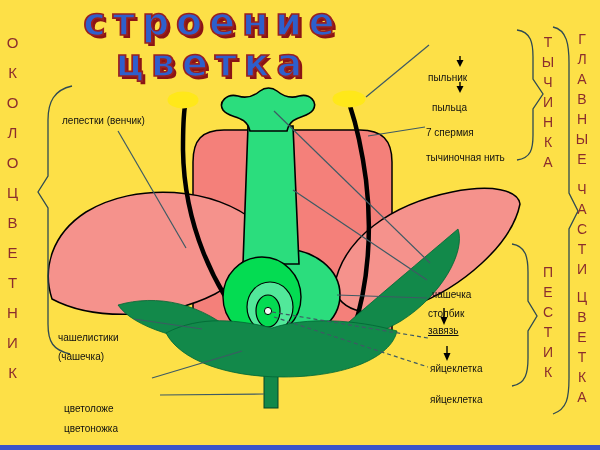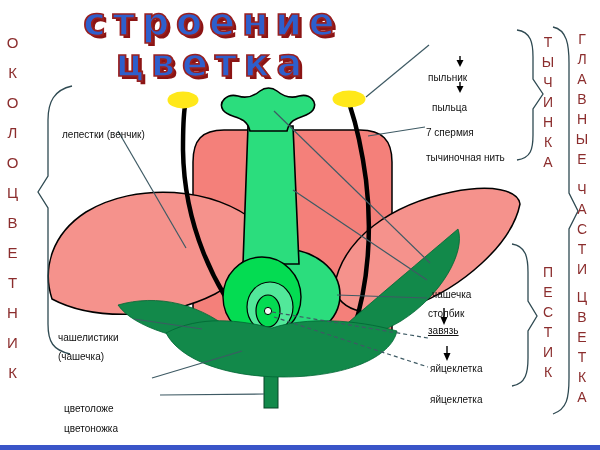--- a/index.html
+++ b/index.html
@@ -1,16 +1,16 @@
 <!DOCTYPE html>
 <html><head>
 <meta charset="utf-8">
 <style>
   html,body{margin:0;padding:0;background:#888;}
-  .slide{position:relative;width:600px;height:450px;overflow:hidden;background:#ffffff;
+  .slide{position:relative;width:600px;height:450px;overflow:hidden;background:#fde047;
          font-family:"Liberation Sans", sans-serif;}
   .title{position:absolute;left:55px;top:2px;width:315px;text-align:center;
          font-family:"DejaVu Sans", sans-serif;font-weight:bold;font-size:38px;line-height:41px;
          letter-spacing:7px;color:#2E5FCC;-webkit-text-stroke:1.7px #992020;
          text-shadow:3px 3px 0 #8B1414;}
   .lbl{position:absolute;font-size:10px;line-height:17px;color:#101010;white-space:nowrap;margin-top:30px;}
   .lbl.wrap{white-space:normal;}
   .vtext{position:absolute;writing-mode:vertical-rl;text-orientation:upright;
          font-size:14px;color:#8B2D2D;letter-spacing:4px;font-weight:normal;}
   .vtext.big{font-size:15px;letter-spacing:13px;}
@@ -90,21 +90,21 @@
   <div class="vtext" style="left:540px;top:34px;">ТЫЧИНКА</div>
   <div class="vtext" style="left:540px;top:264px;">ПЕСТИК</div>
   <div class="vtext" style="left:574px;top:31px;">ГЛАВНЫЕ</div>
   <div class="vtext" style="left:574px;top:181px;">ЧАСТИ</div>
   <div class="vtext" style="left:574px;top:289px;">ЦВЕТКА</div>
 
   <div class="lbl" style="left:428px;top:39px;">пыльник</div>
   <div class="lbl" style="left:432px;top:69px;text-align:right;">пыльца</div>
   <div class="lbl" style="left:426px;top:94px;">7 спермия</div>
   <div class="lbl wrap" style="left:426px;top:119px;width:102px;">тычиночная нить</div>
-  <div class="lbl wrap" style="left:62px;top:92px;width:84px;line-height:26px;">лепестки (венчик)</div>
+  <div class="lbl wrap" style="left:62px;top:82px;width:84px;line-height:18px;">лепестки (венчик)</div>
   <div class="lbl" style="left:432px;top:256px;">чашечка</div>
   <div class="lbl" style="left:428px;top:275px;">столбик</div>
   <div class="lbl" style="left:428px;top:292px;text-decoration:underline;">завязь</div>
   <div class="lbl" style="left:430px;top:330px;">яйцеклетка</div>
   <div class="lbl wrap" style="left:58px;top:298px;width:102px;line-height:19px;">чашелистики (чашечка)</div>
   <div class="lbl" style="left:430px;top:361px;">яйцеклетка</div>
   <div class="lbl" style="left:64px;top:370px;">цветоложе</div>
   <div class="lbl" style="left:64px;top:390px;">цветоножка</div>
 
   <div class="bottom-bar"></div>

